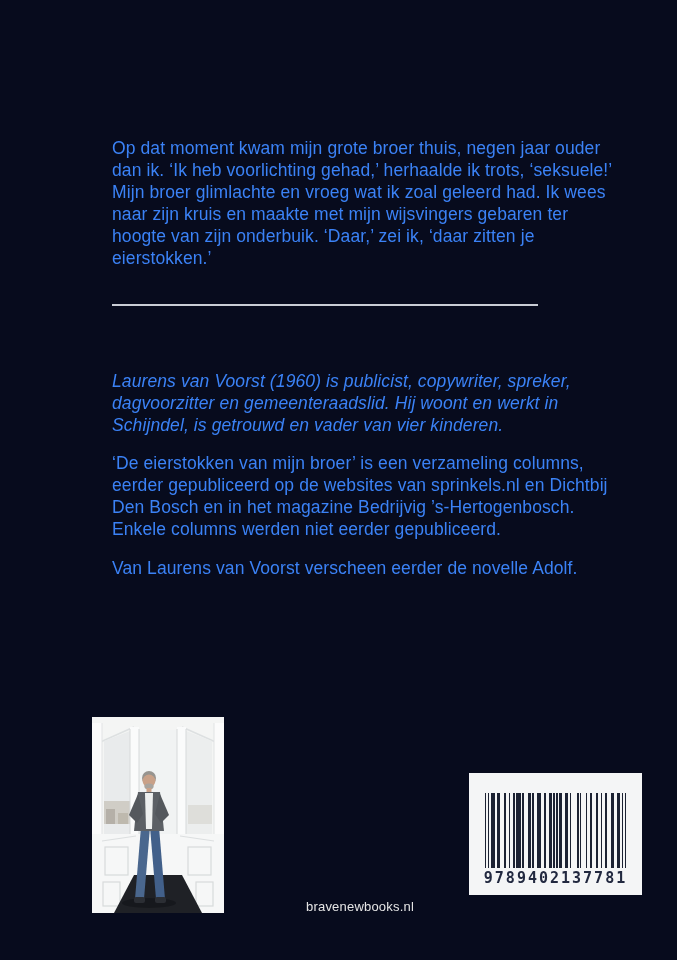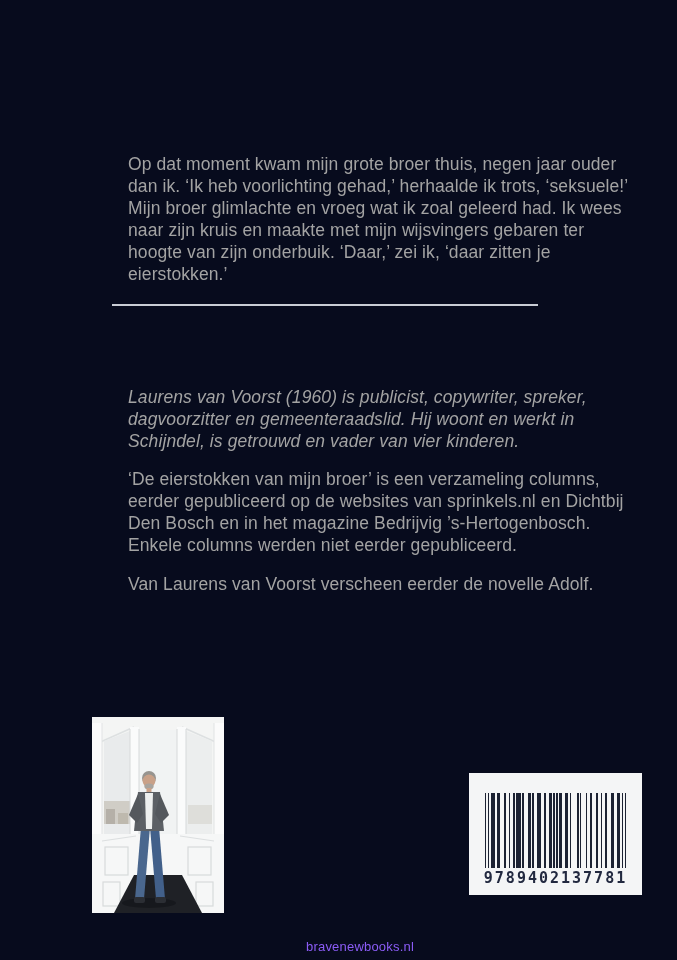--- a/index.html
+++ b/index.html
@@ -5,43 +5,43 @@
   html,body{margin:0;padding:0;background:#070b1d;}
   .cover{
     position:relative;
     width:677px;height:960px;
     background:#070b1d;
     font-family:"Liberation Sans",sans-serif;
     overflow:hidden;
   }
   .txt{
     position:absolute;
-    margin:16px;
-    color:#a3a3a3;
+    margin:0;
+    color:#3b82f6;
     font-size:17.5px;
     line-height:22px;
     white-space:pre-line;
     letter-spacing:0.1px;
   }
   .excerpt{left:112px;top:137px;width:520px;}
   .divider{
     position:absolute;left:112px;top:304px;
     width:426px;height:2px;background:#c9cdd5;
   }
   .bio{left:112px;top:370px;width:520px;font-style:italic;}
   .about{left:112px;top:452px;width:530px;}
   .prev{left:112px;top:557px;width:530px;}
   .photo{
     position:absolute;left:92px;top:717px;
     width:132px;height:196px;
   }
   .photo svg{display:block;width:132px;height:196px;}
   .publisher{
     position:absolute;left:306px;top:899px;
-    font-size:13px;color:#8b5cf6;letter-spacing:0.2px;margin-top:40px;
+    font-size:13px;color:#e5e5e5;letter-spacing:0.2px;
   }
   .barcode-box{
     position:absolute;left:469px;top:773px;
     width:173px;height:122px;background:#f4f5f6;
   }
   .barcode-box svg{
     position:absolute;left:16px;top:20px;
     width:141px;height:75px;
     fill:#1c2233;
   }

